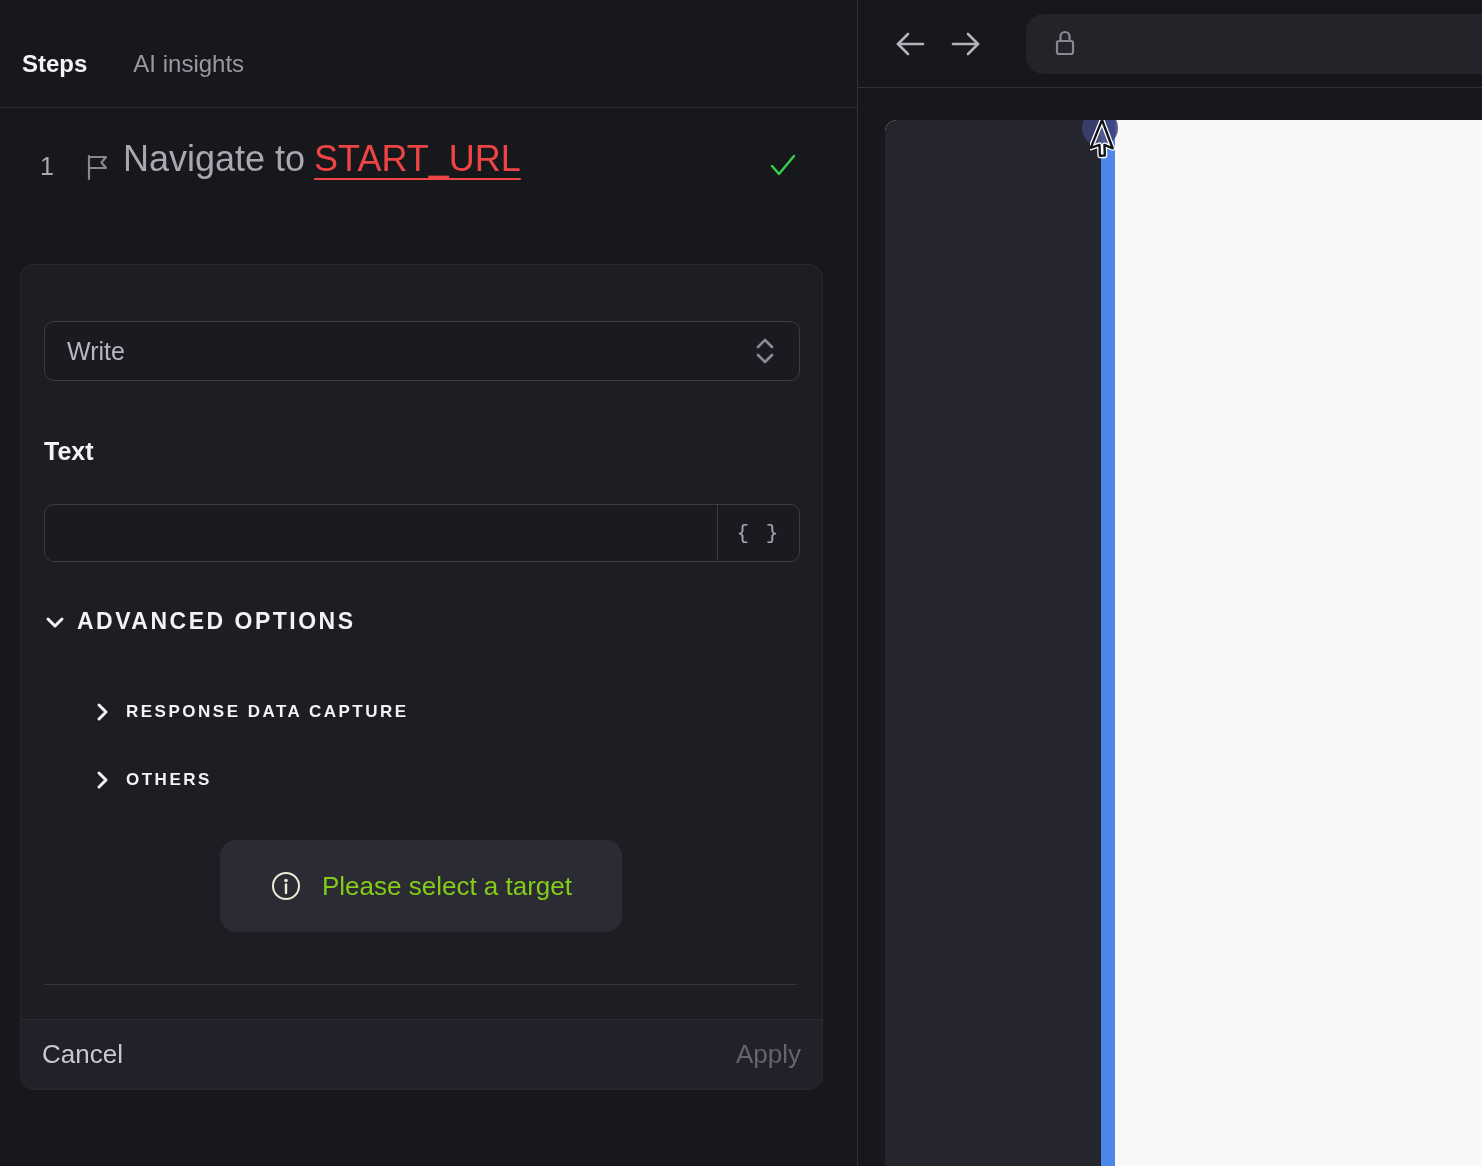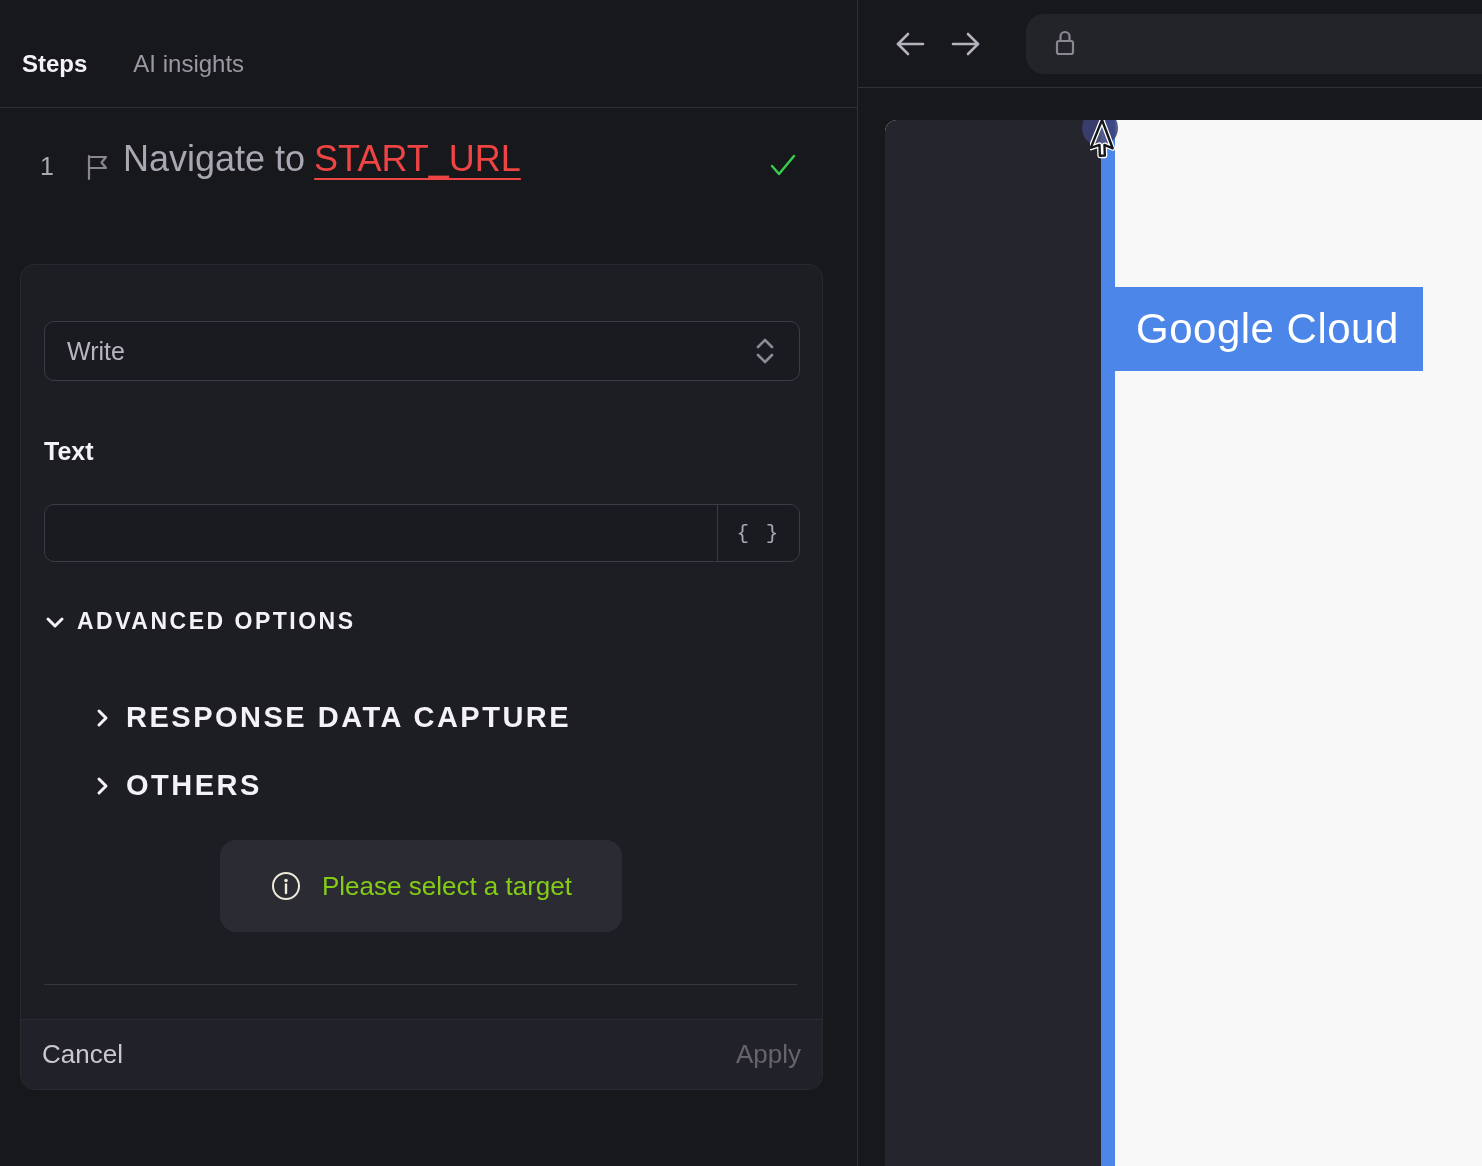--- a/index.html
+++ b/index.html
@@ -34,21 +34,21 @@
   .text-input { flex:1; background:transparent; border:none; outline:none; color:#e8e5ec;
                 font-size:24px; padding:0 18px; font-family:"Liberation Sans",sans-serif; }
   .addon-btn { width:82px; border:none; border-left:1px solid #3b3c44; background:transparent;
                color:#a9a5b0; font-size:21px; letter-spacing:2px; cursor:pointer;
                font-family:"Liberation Mono","DejaVu Sans Mono",monospace; }
   .adv-row { position:absolute; left:23px; top:343px; display:flex; align-items:center; gap:11px; cursor:default; }
   .adv-label { font-size:23px; font-weight:700; letter-spacing:2.5px; color:#f4f2f6; }
   .sub-row { position:absolute; display:flex; align-items:center; gap:13px; cursor:default; }
   .sub-row.first { left:70px; top:436px; }
   .sub-row.second { left:70px; top:504px; }
-  .sub-label { font-size:29px; font-weight:700; letter-spacing:2.5px; color:#f4f2f6; }
+  .sub-label { font-size:17px; font-weight:700; letter-spacing:2.5px; color:#f4f2f6; }
   .notice { position:absolute; left:199px; top:575px; width:402px; height:92px;
             background:#2b2c33; border-radius:16px; display:flex; align-items:center; justify-content:center; gap:20px; }
   .notice-text { font-size:26px; color:#84cc16; }
   .card-divider { position:absolute; left:23px; top:719px; width:753px; height:1px; background:#36373d; }
   .card-footer { position:absolute; left:0; bottom:0; width:100%; height:70px; background:#212229;
                  border-top:1px solid #2b2c32; border-radius:0 0 13px 13px;
                  display:flex; align-items:center; justify-content:space-between; padding:0 21px; }
   .btn { background:none; border:none; font-size:26px; cursor:pointer; font-family:"Liberation Sans",sans-serif; }
   .btn.cancel { color:#cbc7d0; }
   .btn.apply { color:#67636e; cursor:default; }
@@ -201,23 +201,20 @@
             <path d="M12.5 17 V12.5 a4.5 4.5 0 0 1 9 0 V17"></path>
           </svg>
         </span>
       </div>
     </div>
 
     <div class="viewport">
       <div class="page-dark"></div>
       <div class="page-stripe"></div>
       <div class="click-circle"></div>
-      <div class="banner">
-        <span class="banner-text">Google Cloud</span>
-      </div>
       <svg class="cursor-svg" width="56" height="58" viewBox="0 0 56 58">
         <g transform="translate(12,3) rotate(22)">
           <path d="M0,0 L0,30 L7,24 L11.4,34 L16,32 L11.6,22.2 L20.5,22.2 Z" fill="rgba(255,255,255,0.06)" stroke="#ffffff" stroke-width="5" stroke-linejoin="round"></path>
           <path d="M0,0 L0,30 L7,24 L11.4,34 L16,32 L11.6,22.2 L20.5,22.2 Z" fill="rgba(255,255,255,0.05)" stroke="#15161a" stroke-width="2.4" stroke-linejoin="round"></path>
         </g>
       </svg>
     </div>
 
   </main>
 </div>

